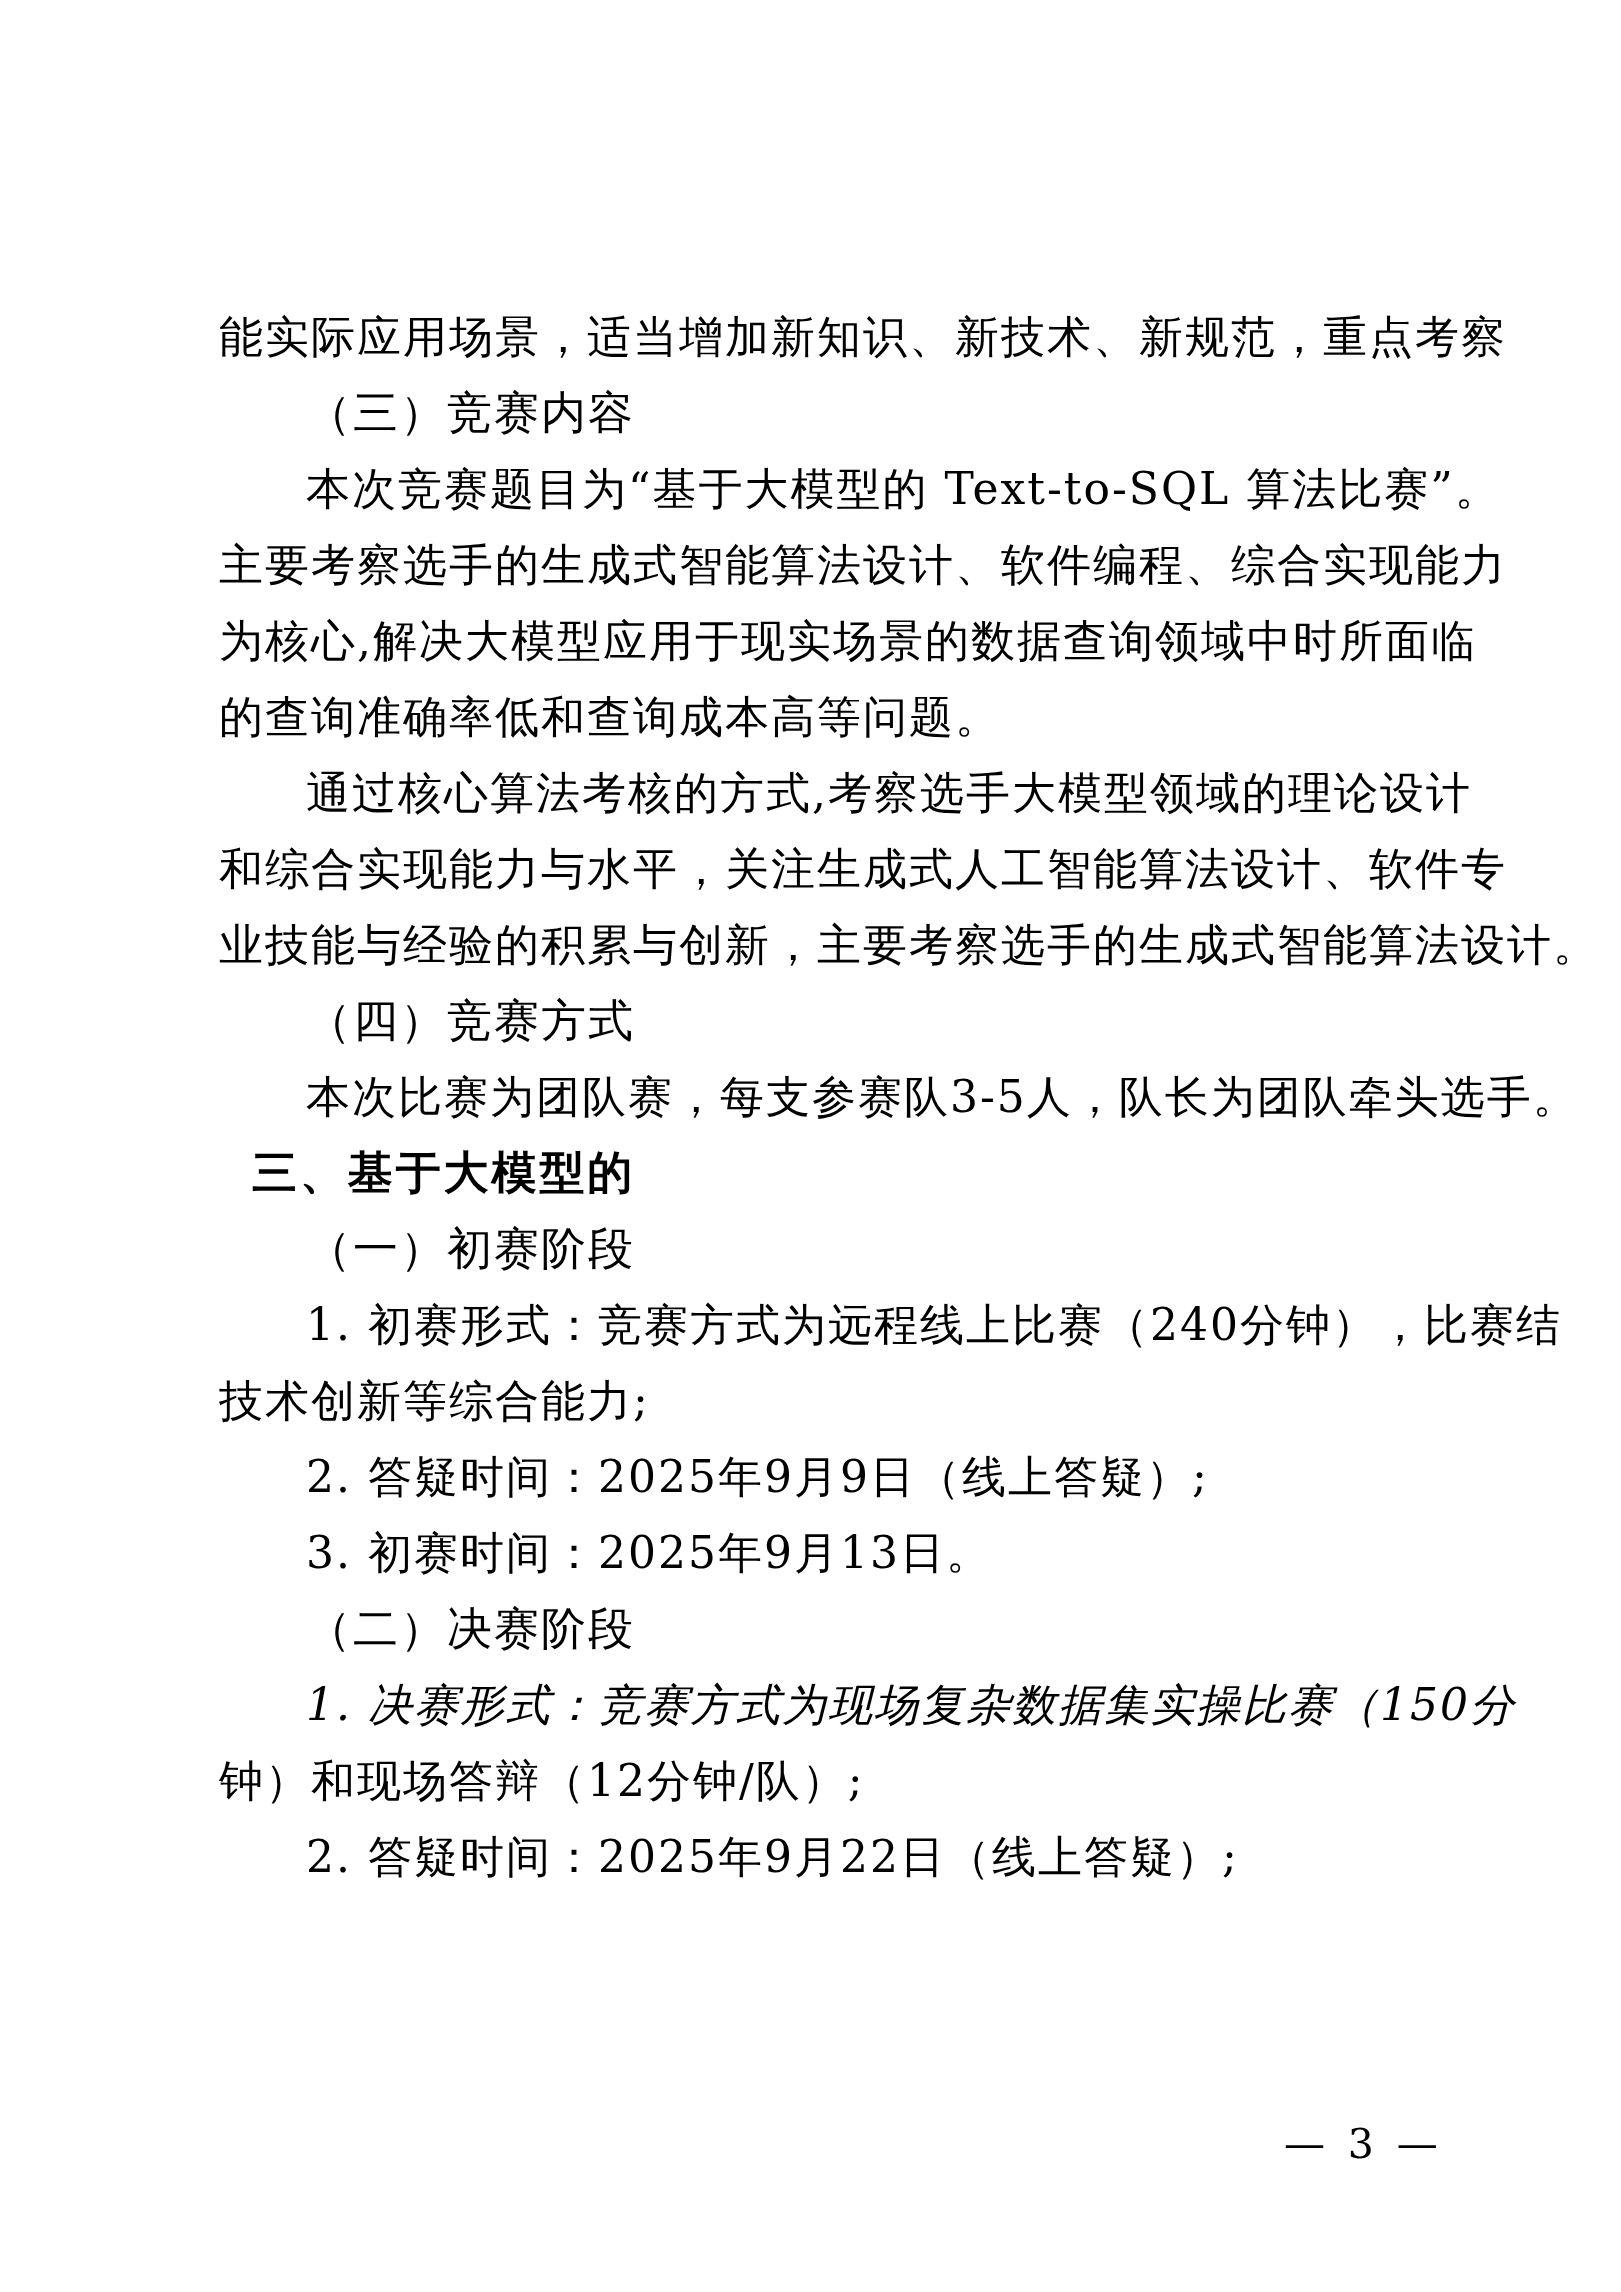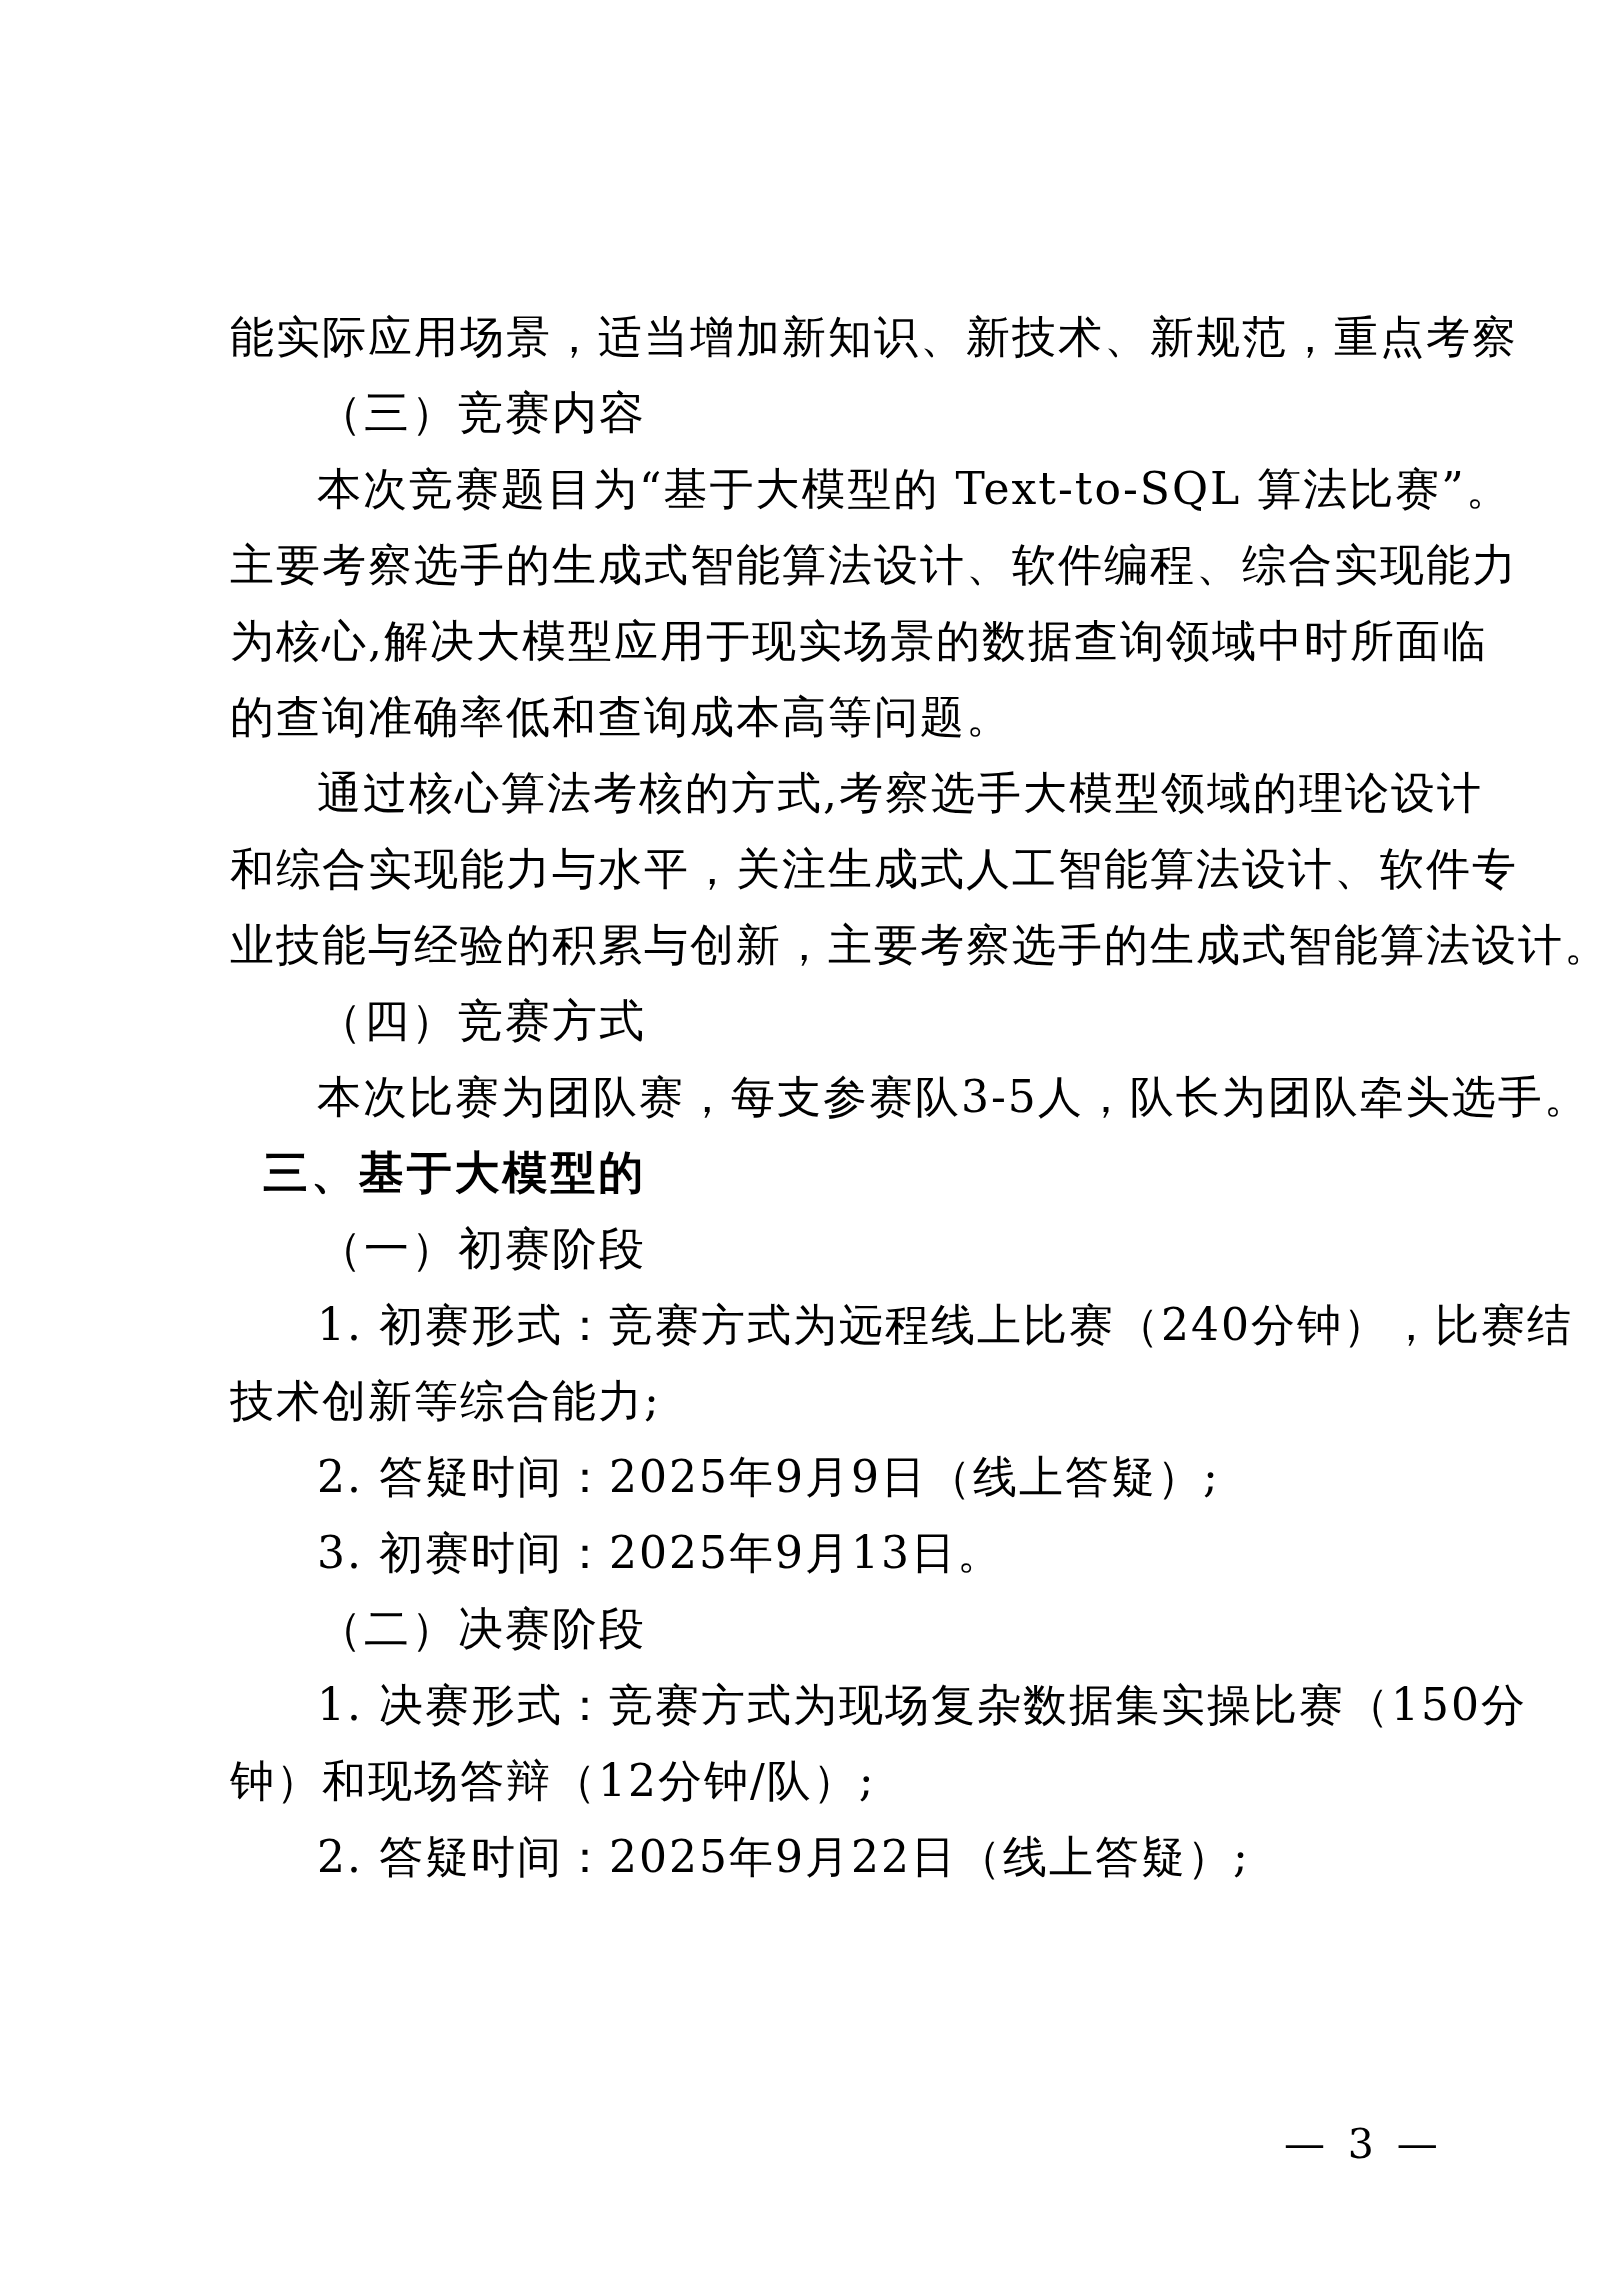--- a/index.html
+++ b/index.html
@@ -11,21 +11,21 @@
     position: relative;
     width: 1621px;
     height: 2293px;
     background: #ffffff;
     overflow: hidden;
     color: #000;
     font-family: "DejaVu Serif", "Liberation Serif", serif;
   }
   .content {
     position: absolute;
-    left: 230px;
+    left: 219px;
     top: 299px;
     width: 1274px;
   }
   .line {
     height: 76px;
     line-height: 76px;
     font-size: 44px;
     letter-spacing: 2px;
     white-space: nowrap;
     font-family: "DejaVu Serif", "Liberation Serif", serif;
@@ -69,19 +69,19 @@
       <div class="line style-body" style="padding-left: 0px;">业技能与经验的积累与创新，主要考察选手的生成式智能算法设计。</div>
       <div class="line style-sub" style="padding-left: 87px;">（四）竞赛方式</div>
       <div class="line style-body" style="padding-left: 87px;">本次比赛为团队赛，每支参赛队3-5人，队长为团队牵头选手。</div>
       <div class="line style-section" style="padding-left: 33px;">三、基于大模型的</div>
       <div class="line style-sub" style="padding-left: 87px;">（一）初赛阶段</div>
       <div class="line style-body" style="padding-left: 87px;">1. 初赛形式：竞赛方式为远程线上比赛（240分钟），比赛结</div>
       <div class="line style-body" style="padding-left: 0px;">技术创新等综合能力;</div>
       <div class="line style-body" style="padding-left: 87px;">2. 答疑时间：2025年9月9日（线上答疑）;</div>
       <div class="line style-body" style="padding-left: 87px;">3. 初赛时间：2025年9月13日。</div>
       <div class="line style-sub" style="padding-left: 87px;">（二）决赛阶段</div>
-      <div class="line style-body" style="padding-left: 87px;">1. 决赛形式：竞赛方式为现场复杂数据集实操比赛（150分</div>
+      <div class="line style-body" style="padding-left: 87px; font-style: italic;">1. 决赛形式：竞赛方式为现场复杂数据集实操比赛（150分</div>
       <div class="line style-body" style="padding-left: 0px;">钟）和现场答辩（12分钟/队）;</div>
       <div class="line style-body" style="padding-left: 87px;">2. 答疑时间：2025年9月22日（线上答疑）;</div>
     </div>
   <div class="page-number">— 3 —</div>
 </div>
 
 
 </body></html>

